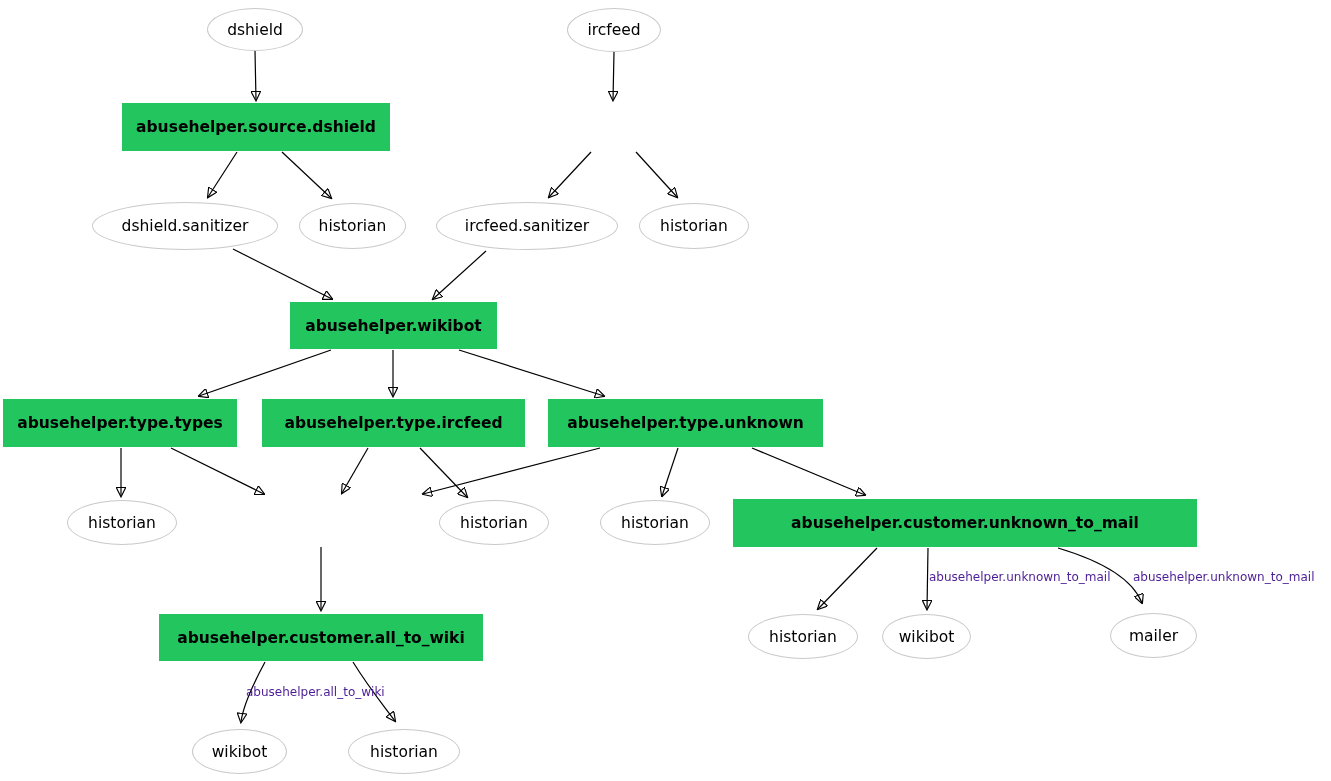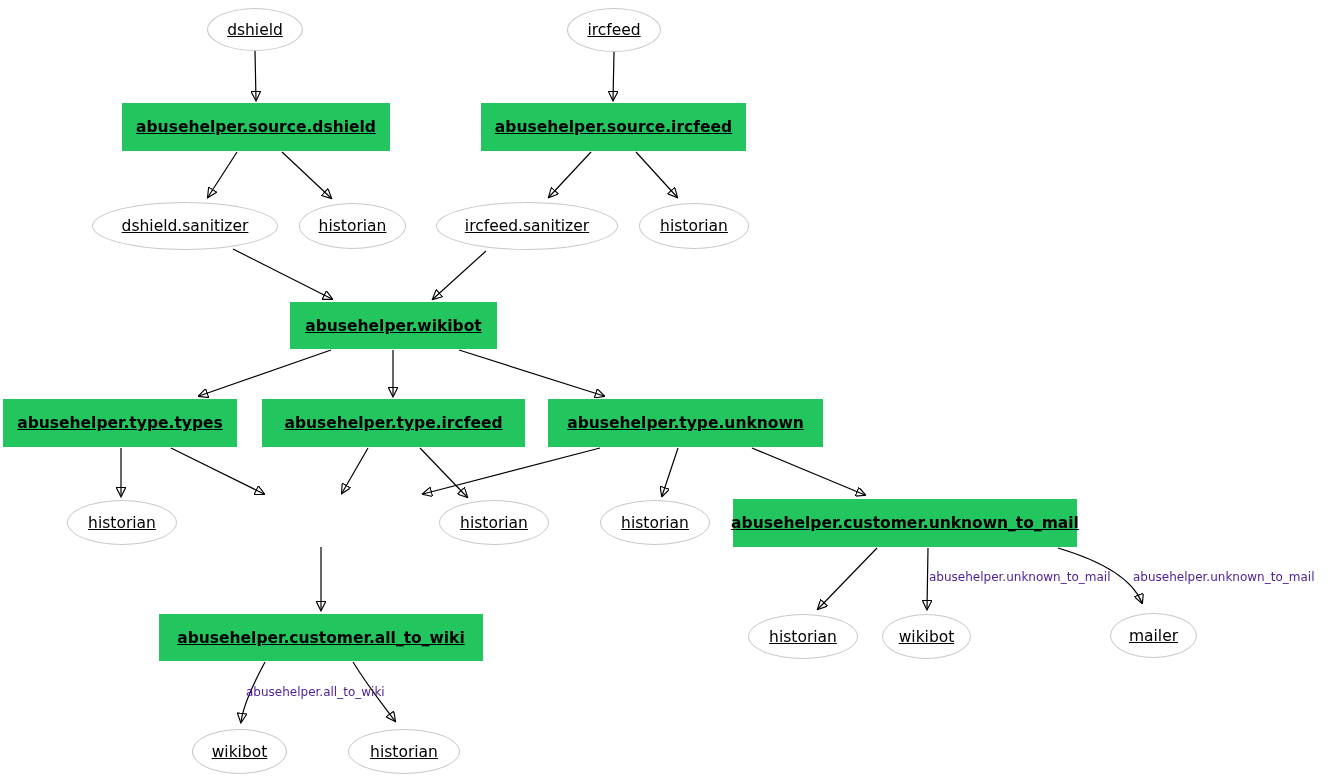--- a/index.html
+++ b/index.html
@@ -24,21 +24,20 @@
   .node {
     position: absolute;
     display: flex;
     align-items: center;
     justify-content: center;
     font-size: 15.5px;
     color: #000000;
     white-space: nowrap;
     box-sizing: border-box;
     text-align: center;
-    text-decoration: underline;
   }
   .node.ellipse {
     background: #ffffff;
     border: 1px solid #c9c9c9;
     border-radius: 50%;
   }
   .node.box {
     background: #22c55e;
     font-weight: bold;
   }
@@ -82,33 +81,32 @@
     <path d="M877,548 L818,609" marker-end="url(#arrow)"></path>
     <path d="M928,548 L927,609" marker-end="url(#arrow)"></path>
     <path d="M1058,548 C1105,562 1133,580 1142,603" marker-end="url(#arrow)"></path>
     <path d="M265,662 C251,688 243,706 241,722" marker-end="url(#arrow)"></path>
     <path d="M353,662 C369,688 384,706 395,721" marker-end="url(#arrow)"></path>
   </svg>
 
   <div class="node ellipse" style="left:207px; top:8px;   width:96px;  height:43px">dshield</div>
   <div class="node ellipse" style="left:567px; top:8px;   width:94px;  height:44px">ircfeed</div>
   <div class="node box" style="left:122px; top:103px; width:268px; height:48px">abusehelper.source.dshield</div>
-  <div class="node box" style="left:481px; top:103px; width:265px; height:48px">abusehelper.source.ircfeed</div>
   <div class="node ellipse" style="left:92px;  top:202px; width:186px; height:48px">dshield.sanitizer</div>
   <div class="node ellipse" style="left:299px; top:203px; width:107px; height:46px">historian</div>
   <div class="node ellipse" style="left:436px; top:202px; width:182px; height:48px">ircfeed.sanitizer</div>
   <div class="node ellipse" style="left:639px; top:203px; width:110px; height:46px">historian</div>
   <div class="node box" style="left:290px; top:302px; width:207px; height:47px">abusehelper.wikibot</div>
   <div class="node box" style="left:3px;   top:399px; width:234px; height:48px">abusehelper.type.types</div>
   <div class="node box" style="left:262px; top:399px; width:263px; height:48px">abusehelper.type.ircfeed</div>
   <div class="node box" style="left:548px; top:399px; width:275px; height:48px">abusehelper.type.unknown</div>
   <div class="node ellipse" style="left:67px;  top:500px; width:110px; height:45px">historian</div>
   <div class="node ellipse" style="left:439px; top:500px; width:110px; height:45px">historian</div>
   <div class="node ellipse" style="left:600px; top:500px; width:110px; height:45px">historian</div>
-  <div class="node box" style="left:733px; top:499px; width:344px; height:48px">abusehelper.customer.unknown_to_mail</div>
+  <div class="node box" style="left:733px; top:499px; width:464px; height:48px">abusehelper.customer.unknown_to_mail</div>
   <div class="node box" style="left:159px; top:614px; width:324px; height:47px">abusehelper.customer.all_to_wiki</div>
   <div class="node ellipse" style="left:748px; top:614px; width:110px; height:45px">historian</div>
   <div class="node ellipse" style="left:882px; top:614px; width:89px;  height:45px">wikibot</div>
   <div class="node ellipse" style="left:1110px;top:613px; width:87px;  height:45px">mailer</div>
   <div class="node ellipse" style="left:192px; top:729px; width:95px;  height:45px">wikibot</div>
   <div class="node ellipse" style="left:348px; top:729px; width:112px; height:45px">historian</div>
 
   <div class="edge-label" style="left:929px;  top:570px">abusehelper.unknown_to_mail</div>
   <div class="edge-label" style="left:1133px; top:570px">abusehelper.unknown_to_mail</div>
   <div class="edge-label" style="left:246px;  top:685px">abusehelper.all_to_wiki</div>

